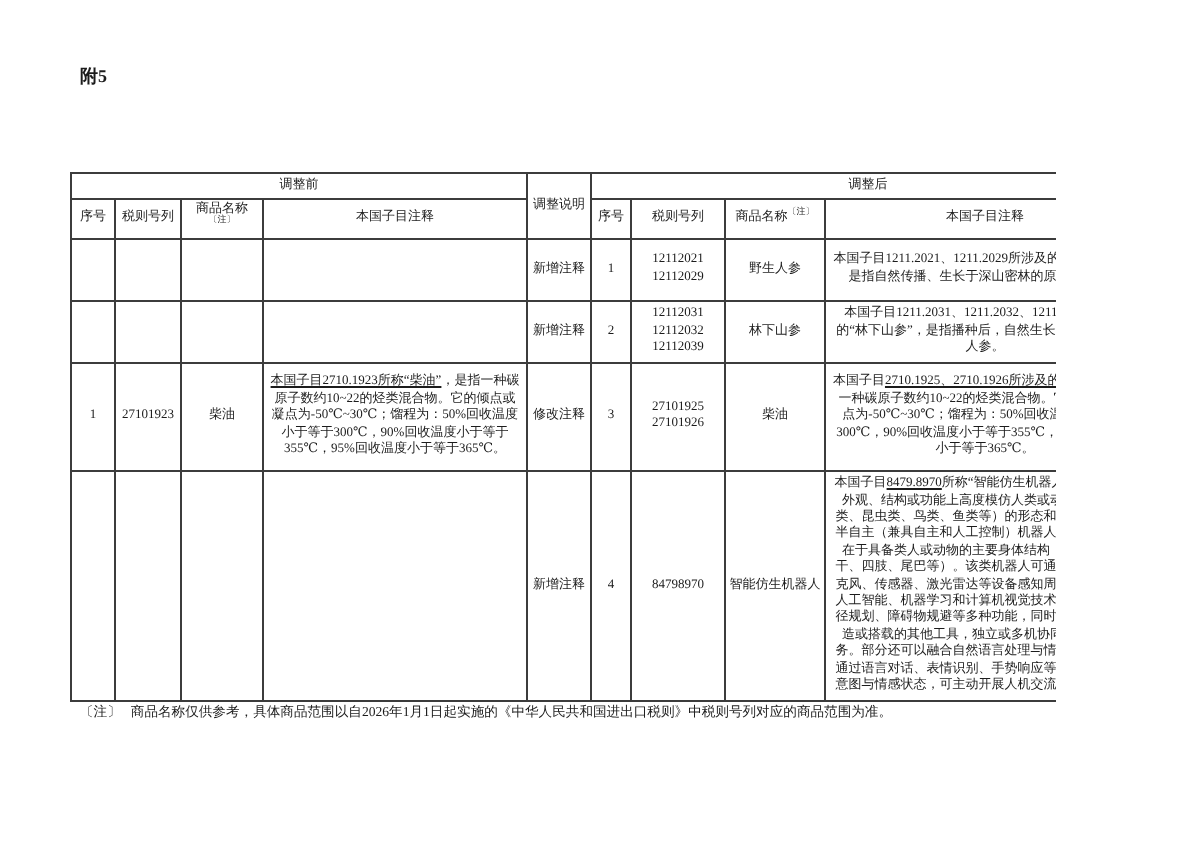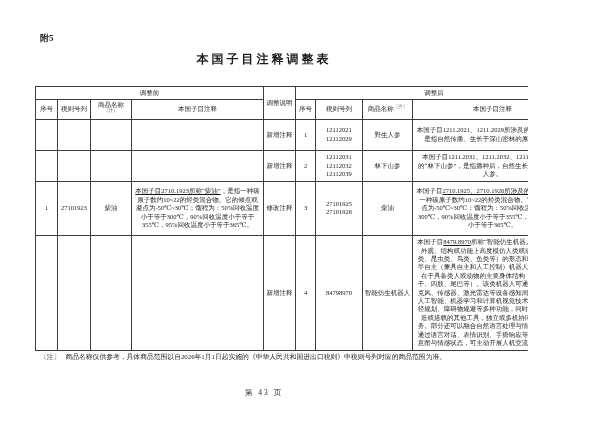--- a/index.html
+++ b/index.html
@@ -35,21 +35,20 @@
   .footnote .marker { margin-right: 5px; }
   .page-number { position: absolute; left: 0; right: 0; top: 388px; text-align: center;
                  font-size: 7.5px; letter-spacing: 2px; }
 </style>
 </head>
 <body>
 
 <div class="page">
 
   <div class="attach-label">附5</div>
-  <div class="doc-title">本国子目注释调整表</div>
 
   <table class="adjust">
     <colgroup>
       <col style="width:22px">
         <col style="width:33px">
         <col style="width:41px">
         <col style="width:132px">
       <col style="width:32px">
       <col style="width:20px">
         <col style="width:47px">
@@ -125,15 +124,14 @@
       <td>智能仿生机器人</td>
       <td class="note"><span>本国子目</span><span class="u">8479.8970</span><span>所称“智能仿生机器人”，是一种在外观、结构或功能上高度模仿人类或动物（如哺乳类、昆虫类、鸟类、鱼类等）的形态和行为的自主或半自主（兼具自主和人工控制）机器人，其核心特征在于具备类人或动物的主要身体结构（如头部、躯干、四肢、尾巴等）。该类机器人可通过摄像头、麦克风、传感器、激光雷达等设备感知周围环境，依靠人工智能、机器学习和计算机视觉技术，具备自主路径规划、障碍物规避等多种功能，同时可利用自身构造或搭载的其他工具，独立或多机协同完成多种任务。部分还可以融合自然语言处理与情感计算，支持通过语言对话、表情识别、手势响应等方式理解人类意图与情感状态，可主动开展人机交流并进行反馈。</span></td>
     </tr>
   </tbody>
     </table>
 
   <div class="footnote">
     <span class="marker">〔注〕</span><span>商品名称仅供参考，具体商品范围以自2026年1月1日起实施的《中华人民共和国进出口税则》中税则号列对应的商品范围为准。</span>
   </div>
 
-  <div class="page-number">第 43 页</div>
 
 </div>
 
 </body></html>

